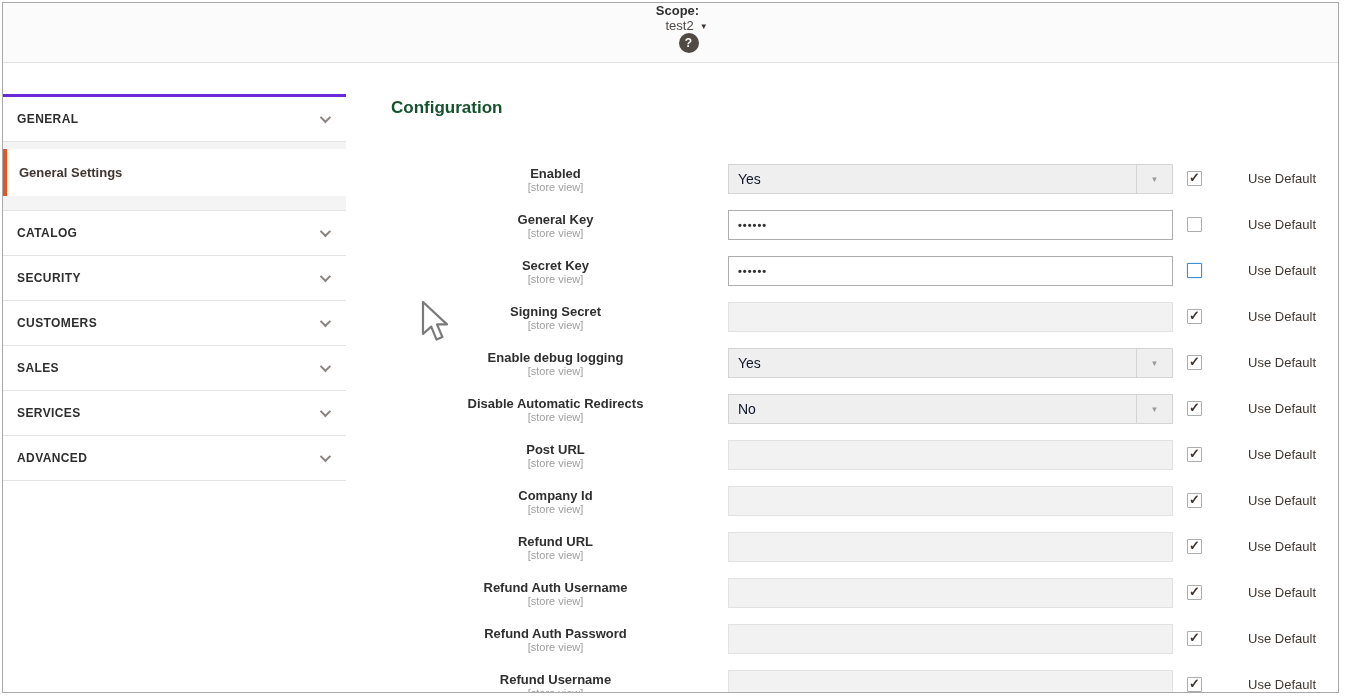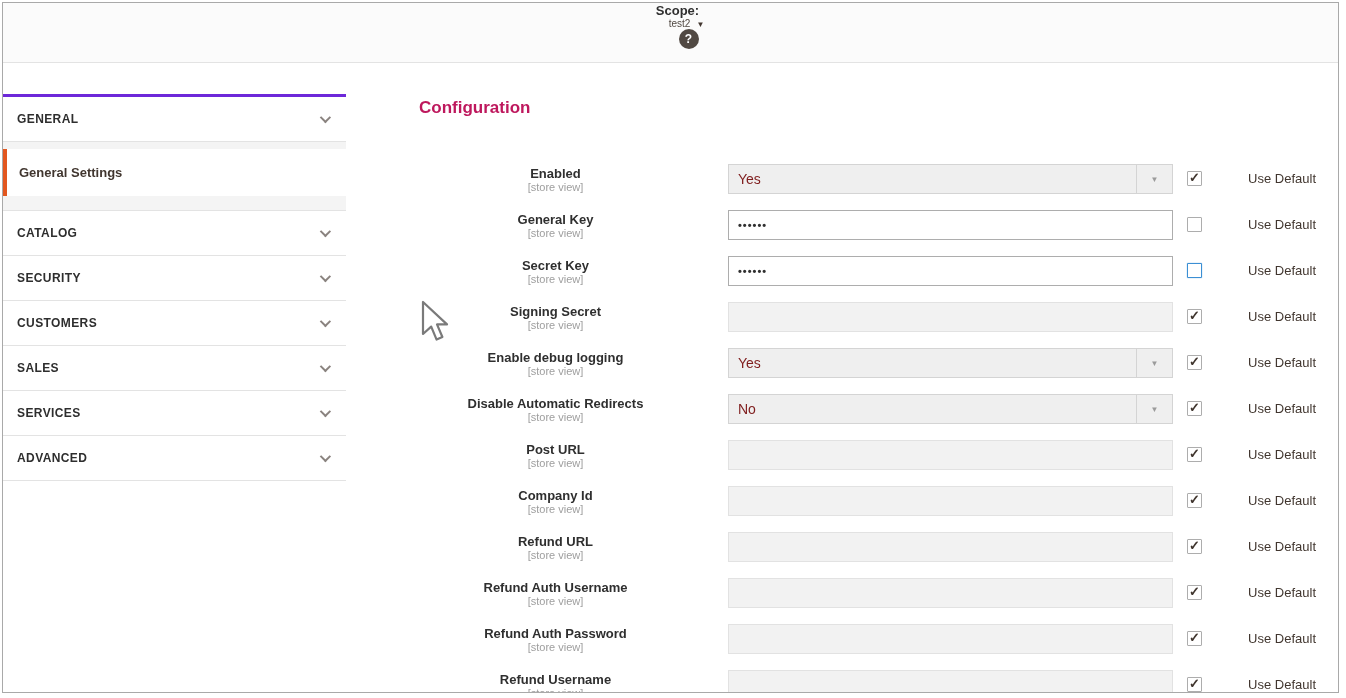--- a/index.html
+++ b/index.html
@@ -3,51 +3,51 @@
 <meta charset="utf-8">
 <style>
   * { margin:0; padding:0; box-sizing:border-box; }
   html,body { width:1346px; height:698px; background:#fff; font-family:"Liberation Sans", sans-serif; overflow:hidden; }
   .frame { position:absolute; left:2px; top:2px; width:1337px; height:691px; border:1px solid #a9a9a9; background:#fff; overflow:hidden; }
 
   
   .scopebar { position:absolute; left:0; top:0; width:100%; height:60px; background:#fbfbfb; border-bottom:1px solid #e3e3e3; display:flex; align-items:center; padding-left:14px;flex-direction:column; }
   .scope-label { font-size:13px; font-weight:bold; color:#303030; }
   .scope-switcher { display:flex; align-items:center; margin-left:18px; cursor:pointer; }
-  .scope-value { font-size:10px; color:#514943; }
+  .scope-value { font-size:13px; color:#514943; }
   .scope-caret { font-size:8px; color:#41362f; margin-left:6px; margin-top:2px; }
   .help-icon { width:20px; height:20px; border-radius:50%; background:#514943; color:#fff; font-size:12px; font-weight:bold; display:flex; align-items:center; justify-content:center; margin-left:22px; cursor:pointer; }
 
   
   .config-nav { position:absolute; left:0; top:91px; width:343px; border-top:3px solid #6d28d9; }
   .nav-head { height:45px; display:flex; align-items:center; justify-content:space-between; padding:0 18px 0 14px; background:#fff; border-bottom:1px solid #e3e3e3; cursor:pointer; }
   .nav-section.expanded .nav-head { background:#f4f4f4; border-bottom:none; }
   .nav-label { font-size:12px; font-weight:bold; color:#2e2e2e; letter-spacing:.4px; }
   .chev { width:8px; height:8px; border-right:2px solid #8a837f; border-bottom:2px solid #8a837f; display:inline-block; }
   .chev.down { transform:rotate(45deg) translateY(-2px); }
   .chev.up { transform:rotate(-135deg) translateY(-2px); }
   .nav-sub { background:#f4f4f4; padding:7px 0 14px 0; border-bottom:1px solid #e3e3e3; }
   .nav-subitem { height:47px; background:#fff; display:flex; align-items:center; padding-left:16px; cursor:pointer; }
   .nav-subitem.active { border-left:4px solid #e2571f; padding-left:12px; }
   .nav-subitem span { font-size:13px; color:#41362f; font-weight:600; }
 
   
   .main { position:absolute; left:388px; top:95px; width:925px; }
-  .page-title { font-size:17px; font-weight:bold; color:#be185d; line-height:20px;margin-left:28px; }
+  .page-title { font-size:17px; font-weight:bold; color:#14532d; line-height:20px; }
   .fields { margin-top:46px; }
   .field-row { display:flex; align-items:flex-start; height:46px; }
   .lbl-col { width:340px; text-align:center; padding-top:2px; }
   .lbl { font-size:13px; font-weight:bold; color:#2f2f2f; line-height:15px; display:block; }
   .note { font-size:11px; color:#9e9e9e; line-height:13px; display:block; }
   .ctl-col { width:460px; margin-left:8px; }
   .txt { width:100%; height:30px; border:1px solid #adadad; background:#fff; font-family:"Liberation Sans",sans-serif; font-size:14px; color:#303030; padding:0 9px; }
   .txt.pwd { font-size:11px; font-weight:bold; letter-spacing:1px; }
   .txt.dis { background:#f2f2f2; border-color:#e2e2e2; color:#a9a9a9; }
   .sel { width:100%; height:30px; border:1px solid #d4d4d4; background:#efefef; display:flex; align-items:center; justify-content:space-between; }
-  .sel-text { font-size:14px; color:#7f1d1d; padding-left:9px; }
+  .sel-text { font-size:14px; color:#0f172a; padding-left:9px; }
   .sel-caret { width:36px; height:100%; border-left:1px solid #d4d4d4; display:flex; align-items:center; justify-content:center; font-size:8px; color:#9b9b9b; }
   .cb-col { display:flex; align-items:center; margin-left:14px; padding-top:7px;gap:39px; }
   .cb { width:15px; height:15px; border:1px solid #adadad; border-radius:1px; background:#fff; position:relative; cursor:pointer; flex:none; }
   .cb.checked::after { content:"✓"; position:absolute; left:1px; top:-2px; font-size:13px; font-weight:bold; color:#41362f; }
   .cb.focused { border-color:#3b8fd4; box-shadow:0 0 1px #3b8fd4; }
   .cb-label { font-size:13px; color:#41362f; margin-left:7px; white-space:nowrap; }
 
   .cursor { position:absolute; left:417px; top:297px; z-index:10; pointer-events:none; }
 </style>
 </head>

